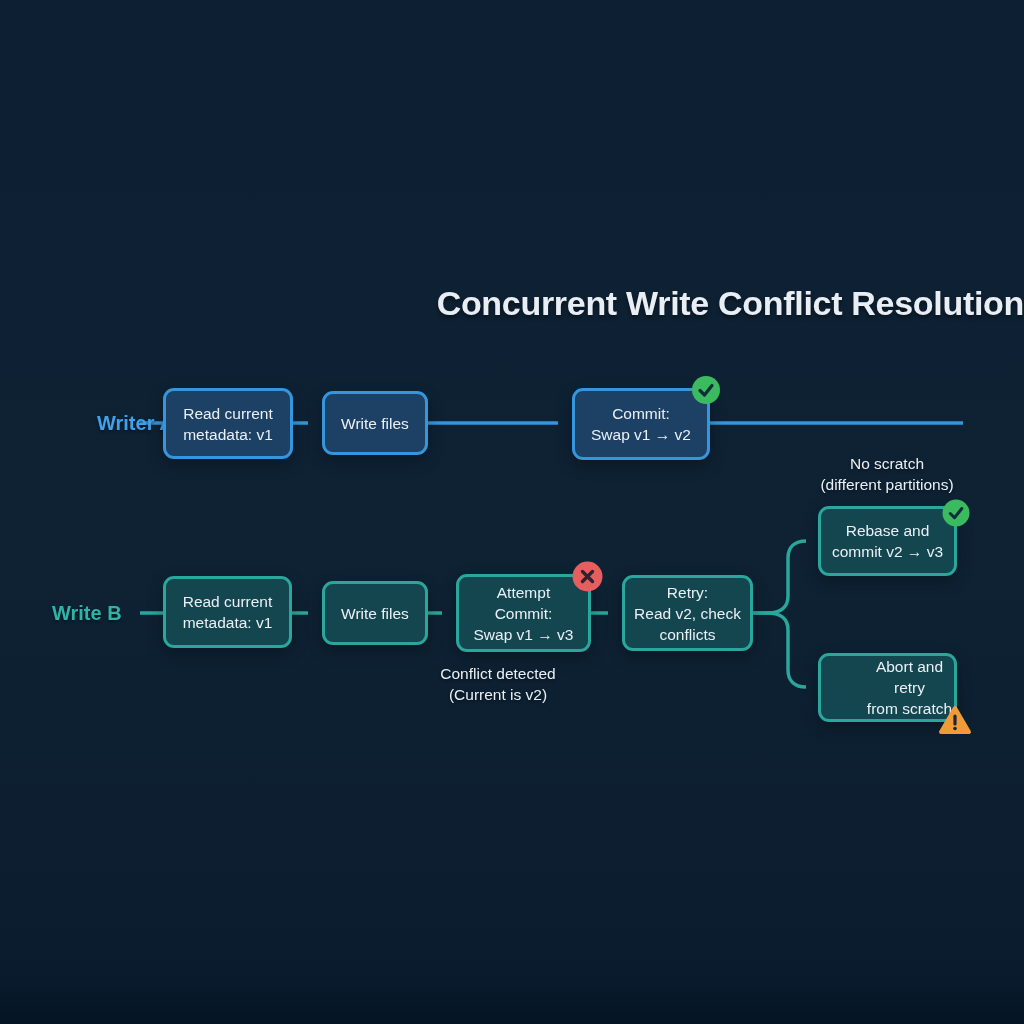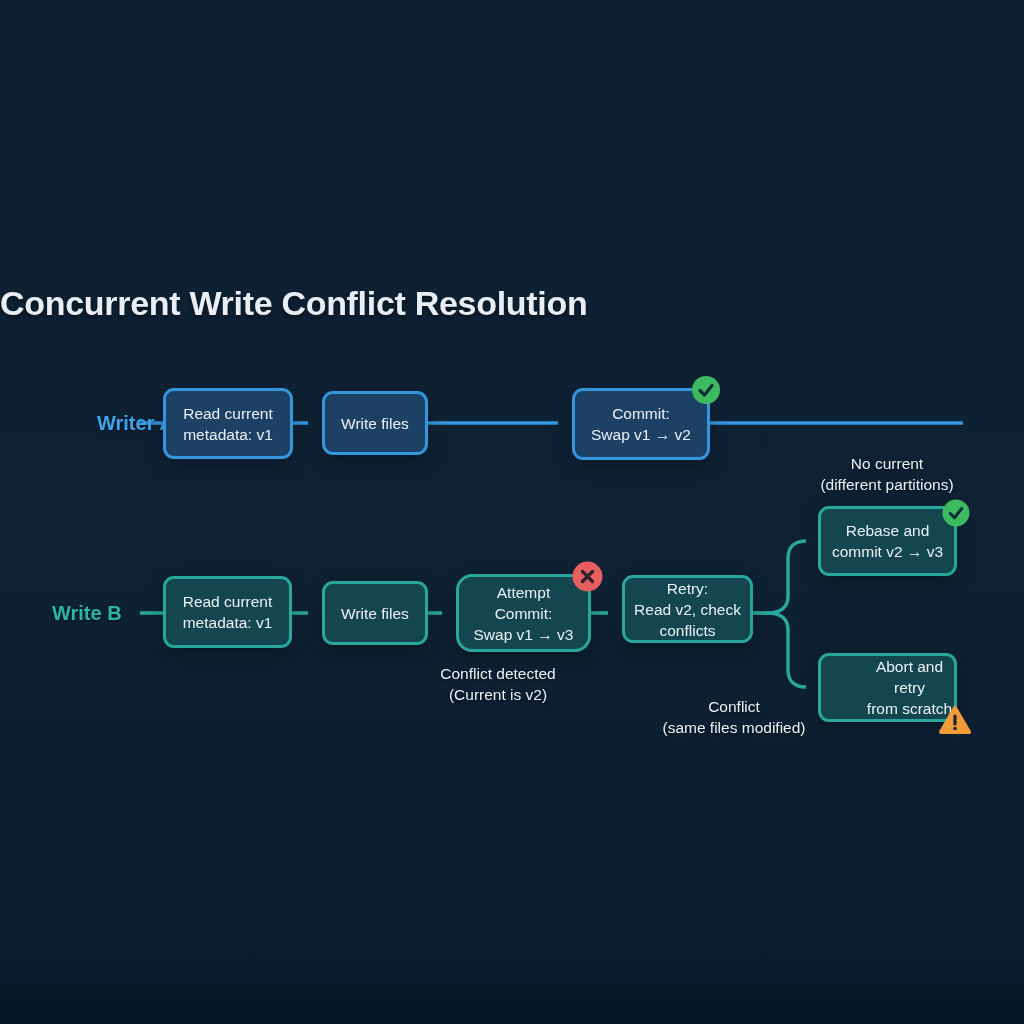--- a/index.html
+++ b/index.html
@@ -9,21 +9,21 @@
     background:linear-gradient(180deg,#0d2033 0%,#0e2234 55%,#0b1d2e 90%,#081a2b 96%,#051425 100%);
     position:relative;
   }
   .stage{position:absolute;inset:0;}
   .connectors{position:absolute;left:0;top:0;}
   .connectors path{fill:none;stroke-width:3.5px;}
   .stroke-a{stroke:var(--accent_blue,#3596de);}
   .stroke-b{stroke:var(--accent_teal,#2aa79c);stroke-linejoin:round;}
   .title{
     position:absolute;left:0;top:284px;width:1024px;margin:0;
-    text-align:left;font-size:34px;font-weight:700;letter-spacing:-0.3px;
+    text-align:right;font-size:34px;font-weight:700;letter-spacing:-0.3px;
     color:var(--text_bright,#e9eef4);
     text-shadow:0 3px 4px rgba(0,0,0,0.45);
   }
   .lane-label{
     position:absolute;font-size:20px;font-weight:700;line-height:24px;
     text-shadow:0 2px 3px rgba(0,0,0,0.4);
   }
   .label-a{color:var(--label_blue,#3fa2ea);}
   .label-b{color:var(--label_teal,#2fb3a6);}
   .box{
@@ -98,26 +98,26 @@
 
   <div class="lane-label label-b" style="left:52px;top:601px;">Write B</div>
 
   <div class="box box-b" style="left:163px;top:576px;width:129px;height:72px;">
     <span class="box-text">Read current
 metadata: v1</span>
   </div>
   <div class="box box-b" style="left:322px;top:581px;width:106px;height:64px;">
     <span class="box-text">Write files</span>
   </div>
-  <div class="box box-b" style="left:456px;top:574px;width:135px;height:78px;border-radius:16px;">
+  <div class="box box-b" style="left:456px;top:574px;width:135px;height:78px;">
     <span class="box-text">Attempt
 Commit:
 Swap v1 → v3</span>
   </div>
-  <div class="box box-b" style="left:622px;top:575px;width:131px;height:68px;">
+  <div class="box box-b" style="left:622px;top:575px;width:131px;height:76px;">
     <span class="box-text">Retry:
 Read v2, check
 conflicts</span>
   </div>
 
   <div class="badge" style="left:572px;top:561px;">
     <svg width="31" height="31" viewBox="0 0 31 31">
       <circle cx="15.5" cy="15.5" r="15" fill="#e85d5d"></circle>
       <path d="M10.5 10.5 L20.5 20.5 M20.5 10.5 L10.5 20.5" stroke="#30222f" stroke-width="3.4" stroke-linecap="round"></path>
     </svg>
@@ -140,20 +140,18 @@
   </div>
 
   <div class="badge" style="left:938px;top:705px;">
     <svg width="34" height="31" viewBox="0 0 34 31">
       <path d="M17 3 L31 27 L3 27 Z" fill="#f09a38" stroke="#f09a38" stroke-width="4" stroke-linejoin="round"></path>
       <path d="M17 11 L17 19" stroke="#1c2533" stroke-width="3.2" stroke-linecap="round"></path>
       <circle cx="17" cy="23.5" r="1.8" fill="#1c2533"></circle>
     </svg>
   </div>
 
-  <div class="annotation" style="left:777px;top:453px;width:220px;">No current
+  <div class="annotation" style="left:777px;top:453px;width:220px;">No scratch
 (different partitions)</div>
   <div class="annotation" style="left:388px;top:663px;width:220px;">Conflict detected
 (Current is v2)</div>
-  <div class="annotation" style="left:624px;top:696px;width:220px;">Conflict
-(same files modified)</div>
 
 </div>
 
 </body></html>

